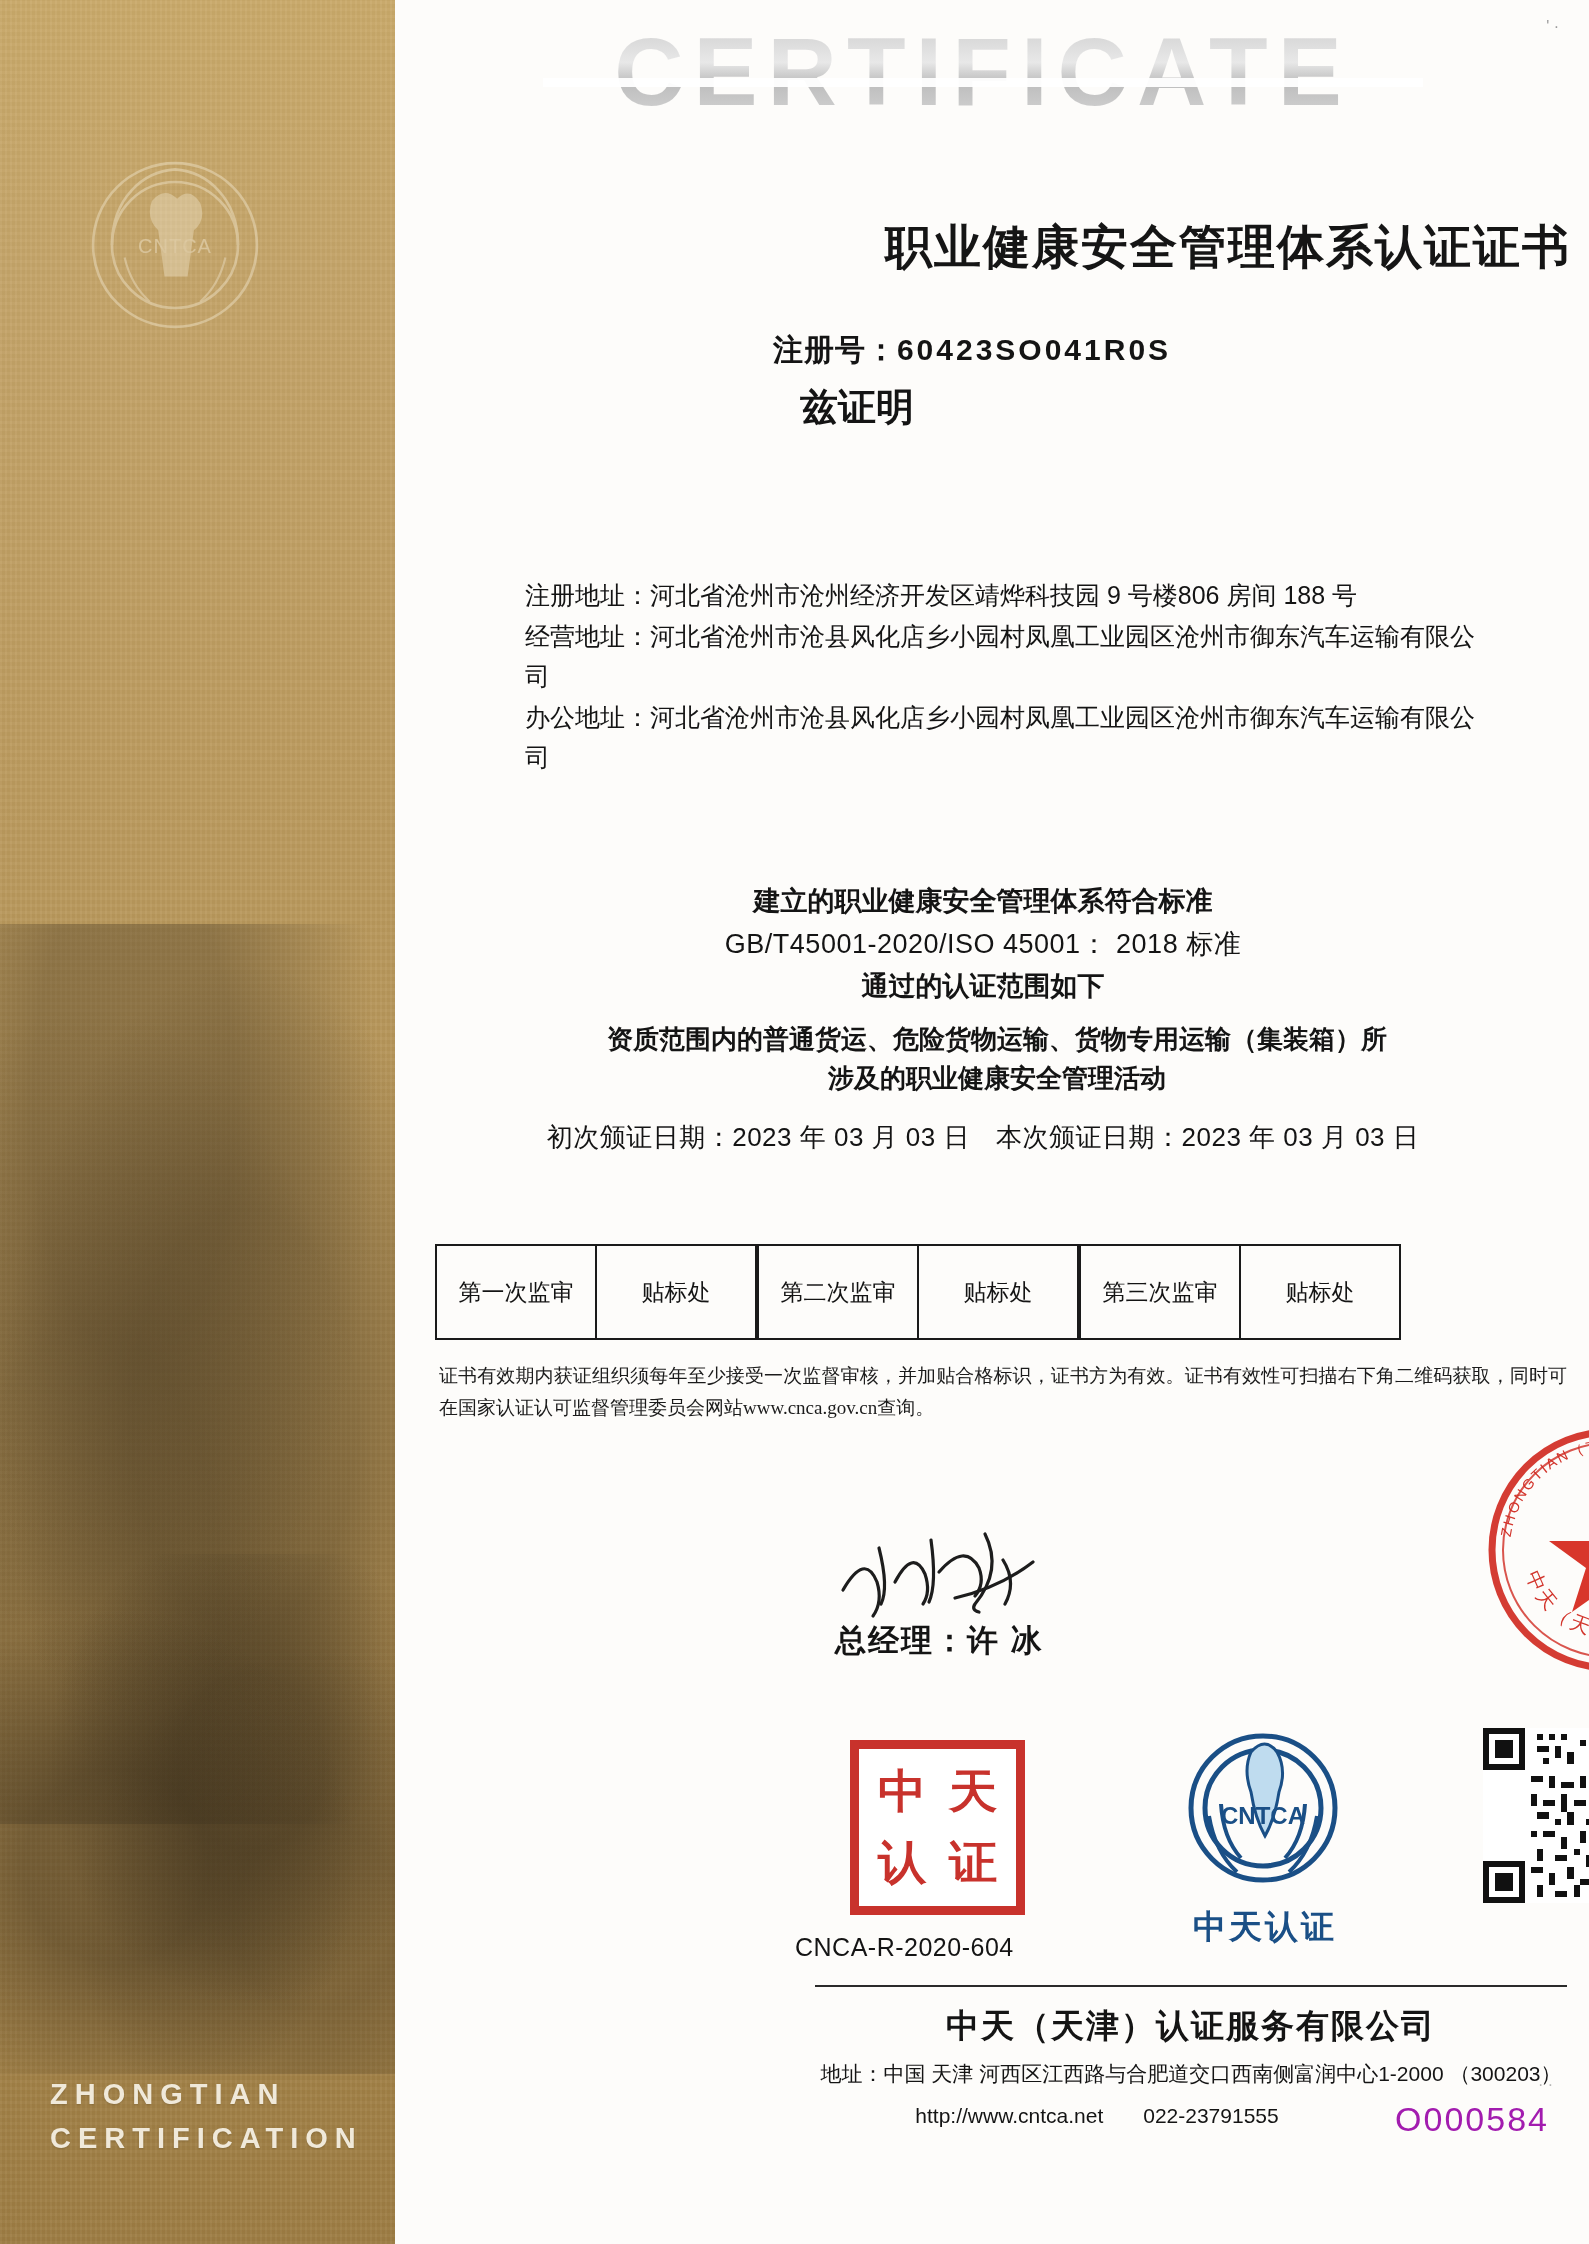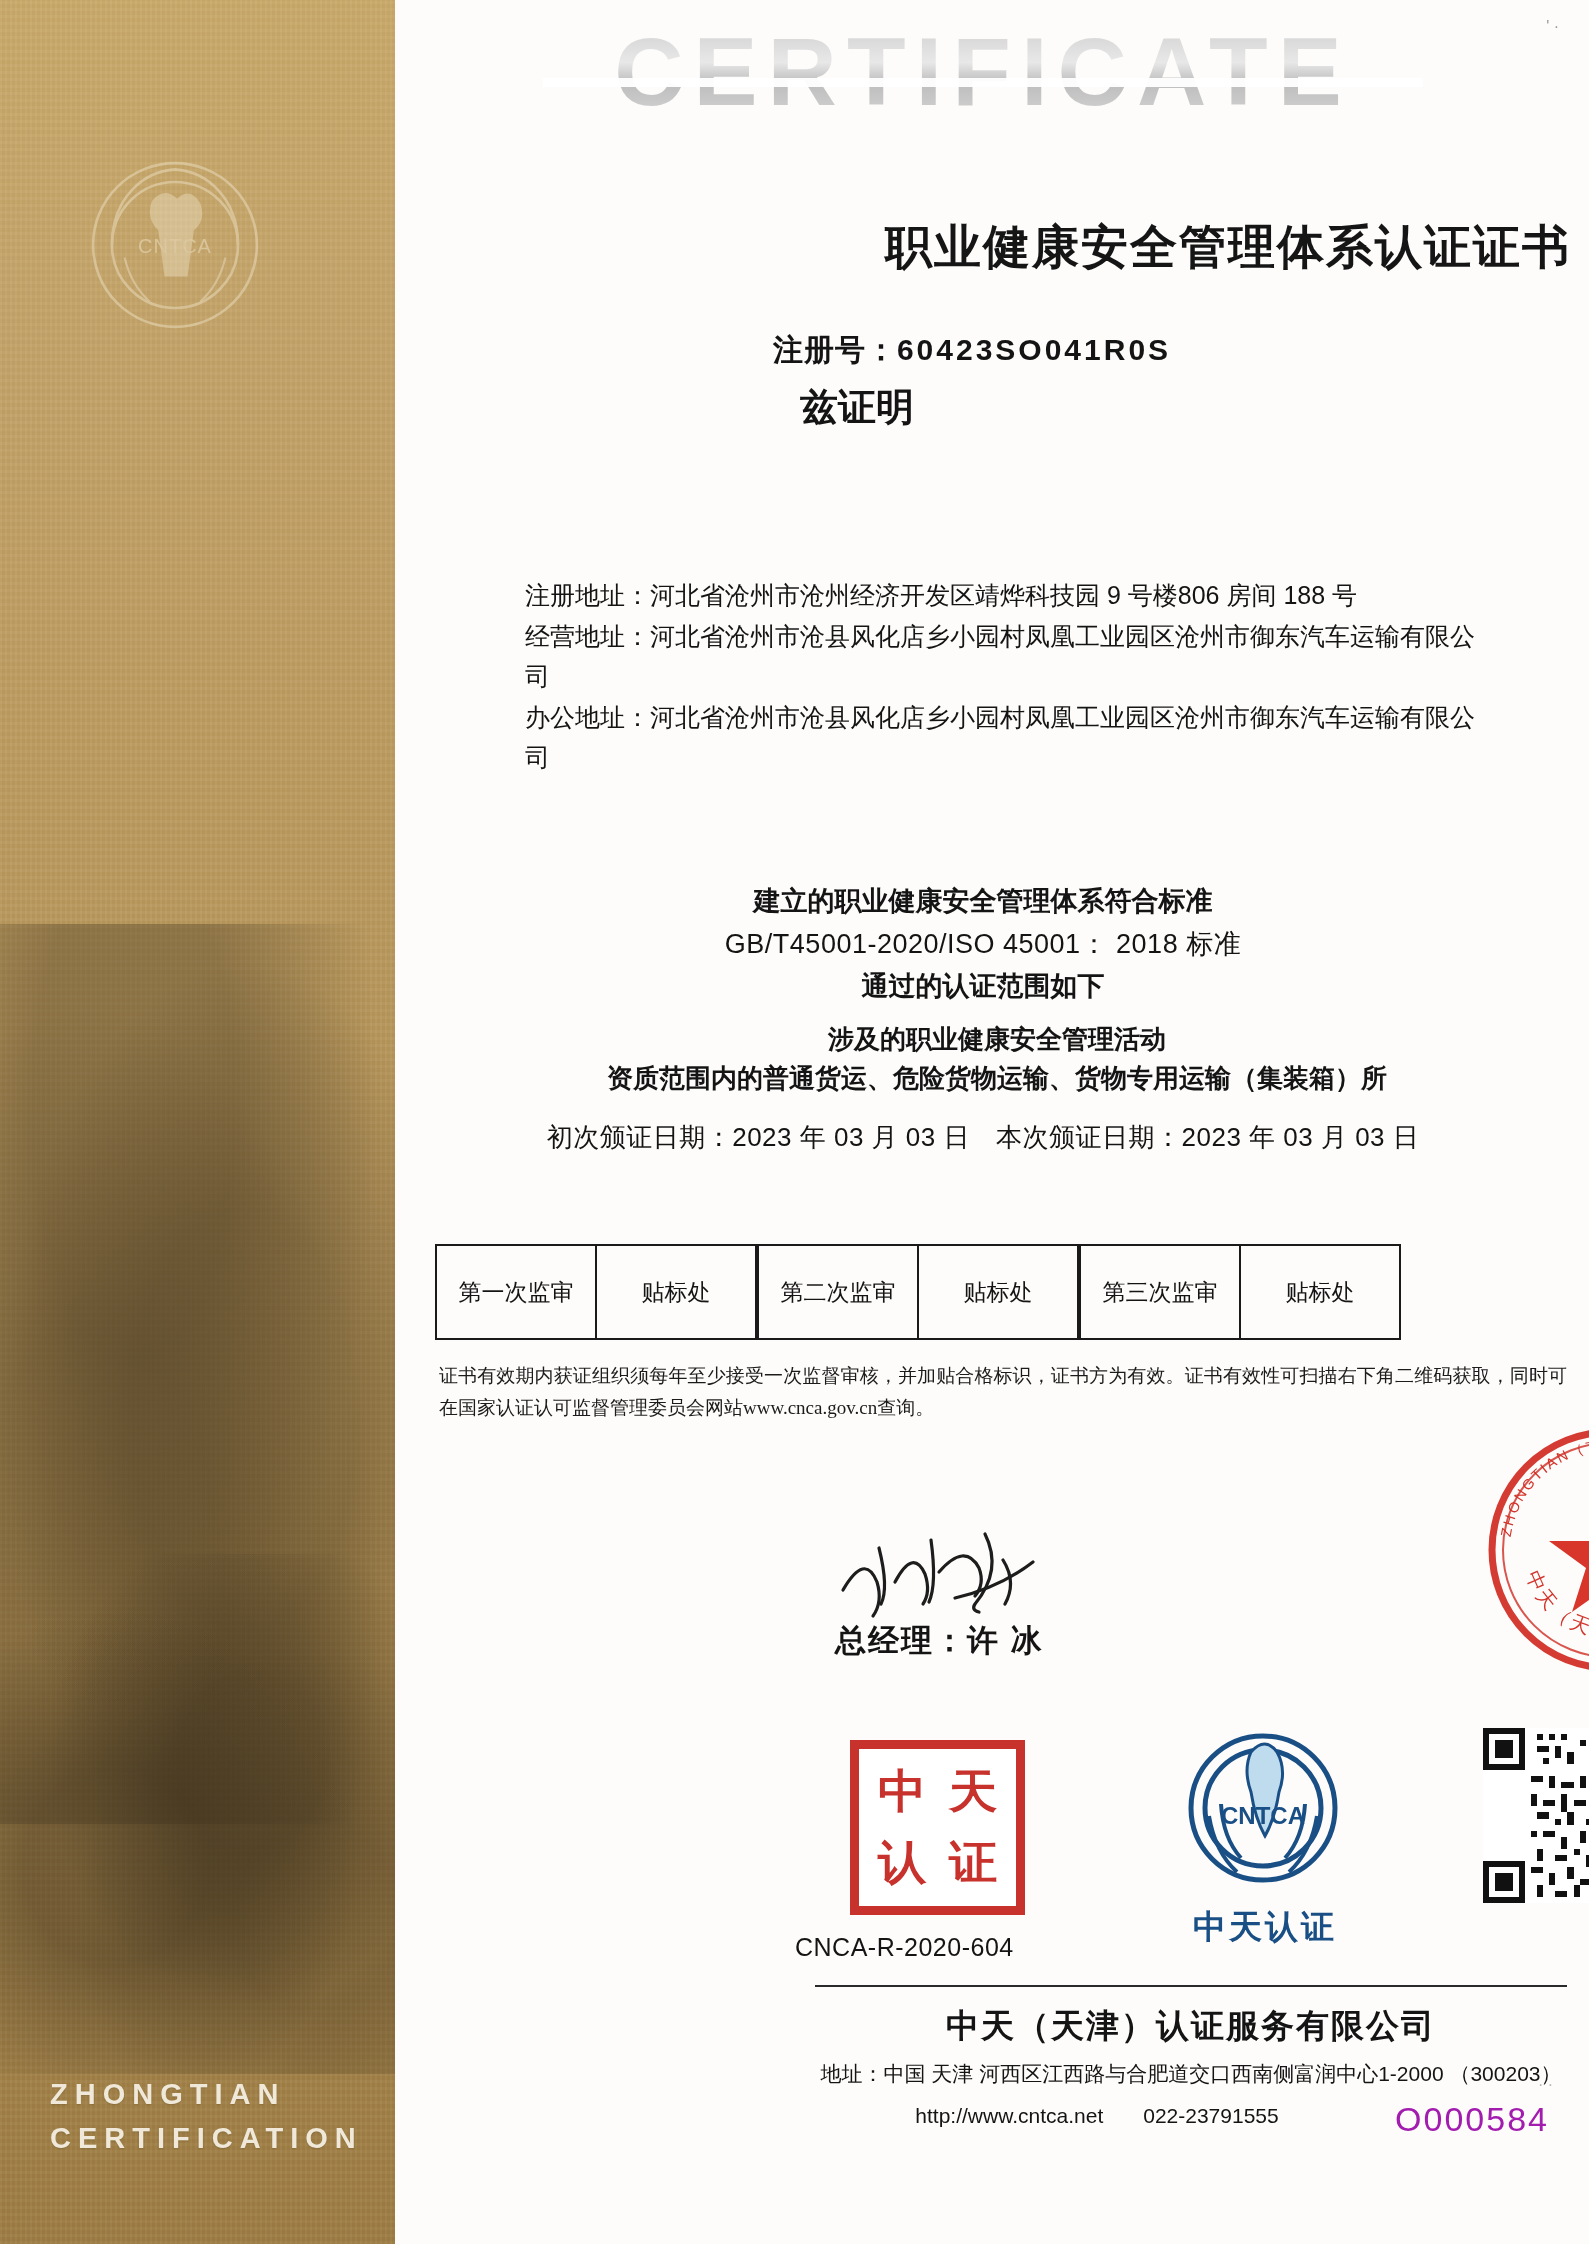--- a/index.html
+++ b/index.html
@@ -485,22 +485,22 @@
       </div>
     </div>
 
     <div class="standard-block">
       <div>建立的职业健康安全管理体系符合标准</div>
       <div class="std-line2">GB/T45001-2020/ISO 45001： 2018 标准</div>
       <div>通过的认证范围如下</div>
     </div>
 
     <div class="scope-block">
+      <div>资质范围内的普通货运、危险货物运输、货物专用运输（集装箱）所</div>
       <div>涉及的职业健康安全管理活动</div>
-      <div>资质范围内的普通货运、危险货物运输、货物专用运输（集装箱）所</div>
     </div>
 
     <div class="dates-line">
       <span>初次颁证日期：</span><span>2023 年 03 月 03 日</span><span class="gap"></span><span>本次颁证日期：</span><span>2023 年 03 月 03 日</span>
     </div>
 
 
     <div class="surv-row">
       <div class="surv-box">
         <div class="cell left">第一次监审</div>

